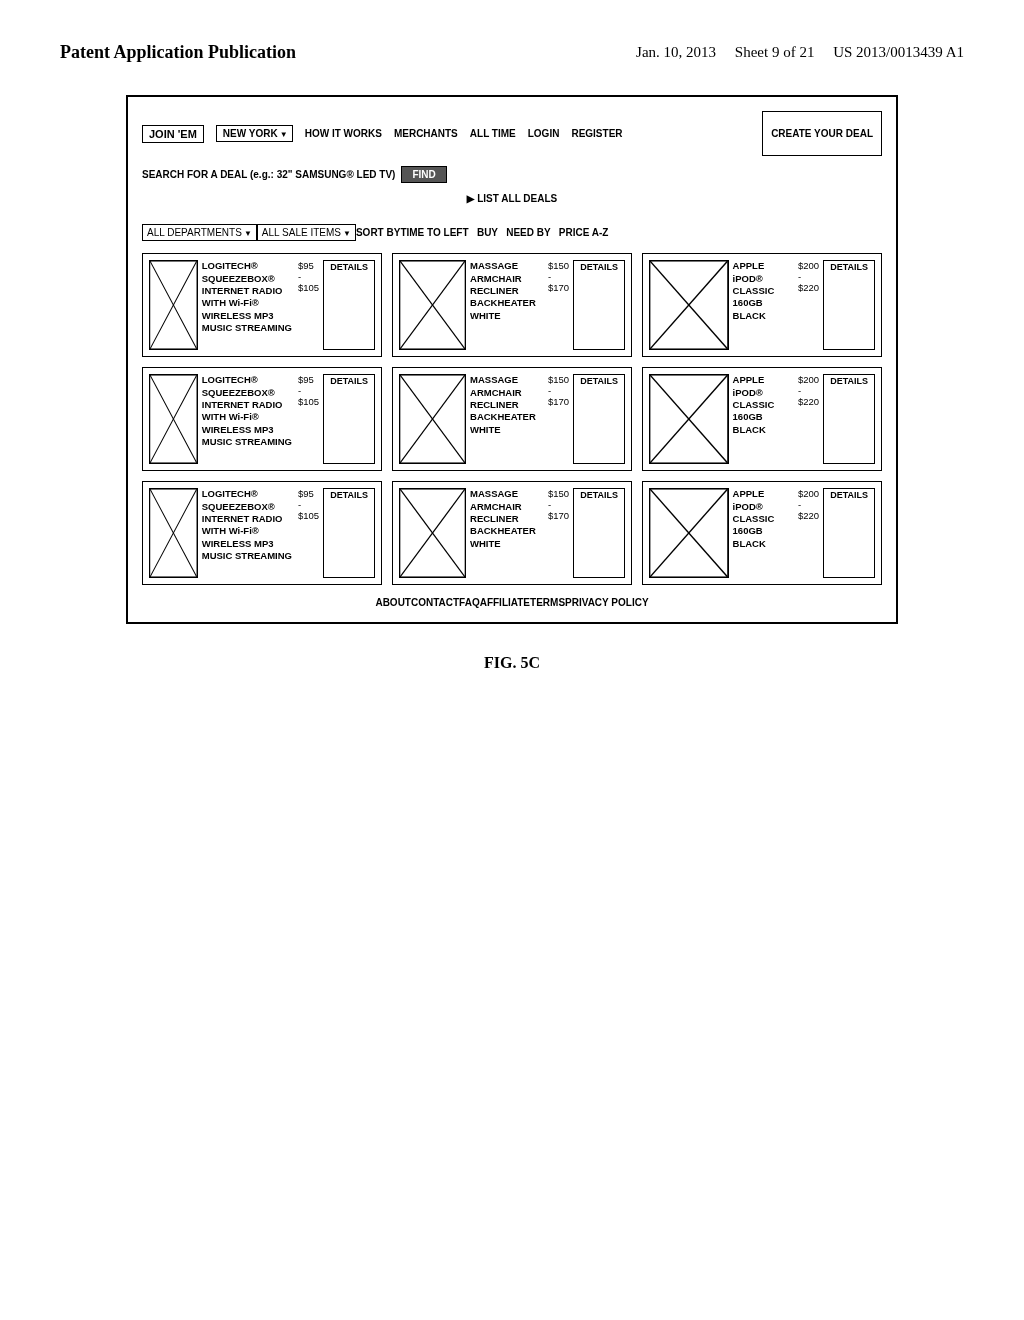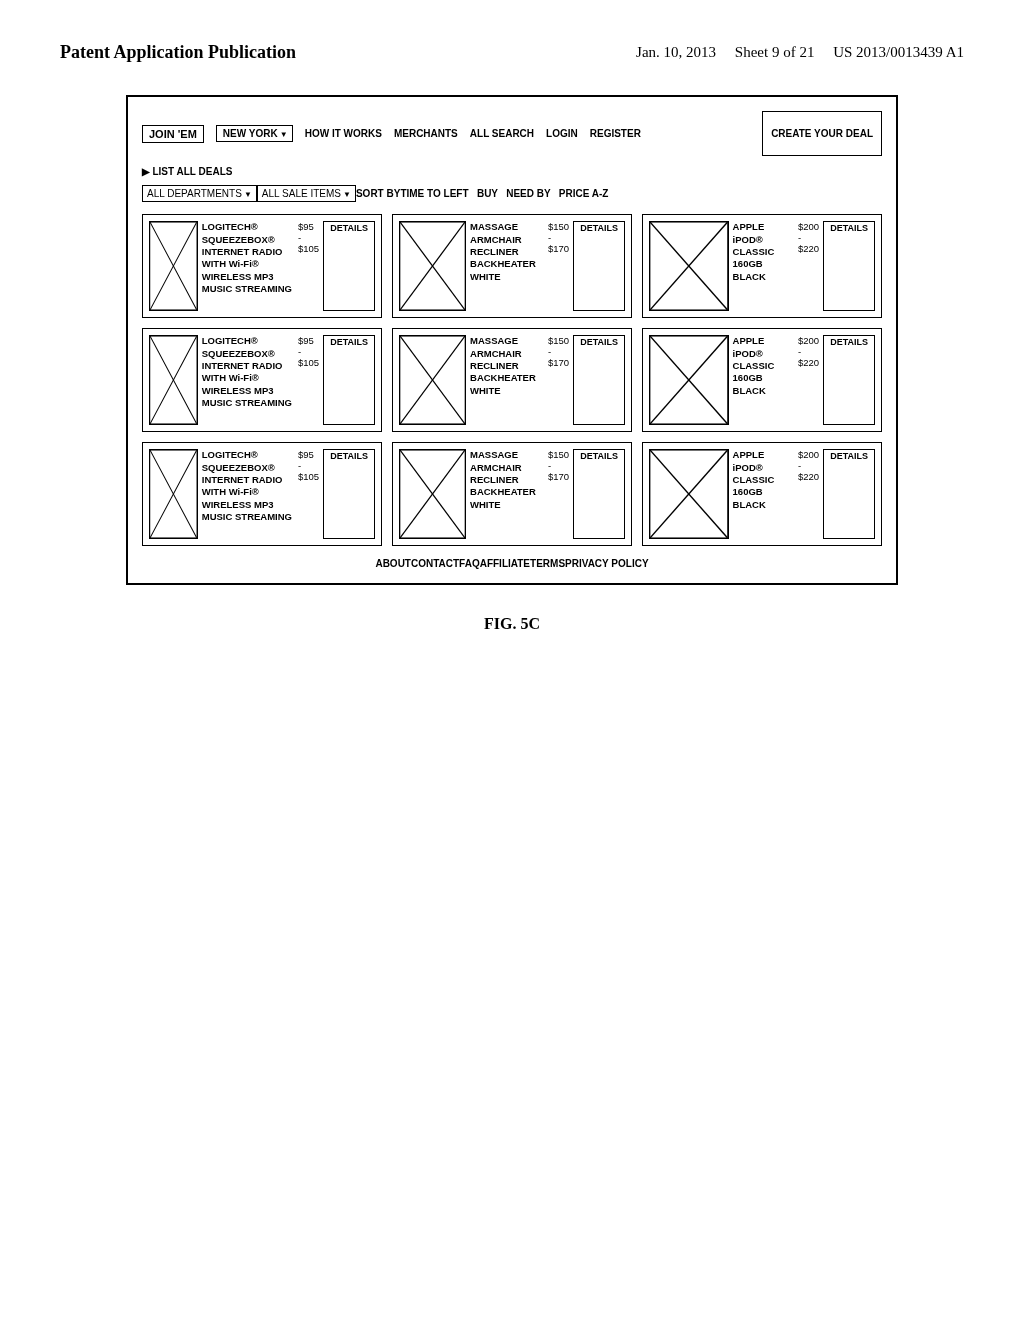--- a/index.html
+++ b/index.html
@@ -102,22 +102,22 @@
       background: #555;
       color: #fff;
       padding: 2px 10px;
       font-size: 10px;
       font-weight: bold;
     }
 
     
     .list-deals-row {
       display: flex;
-      justify-content: flex-start;
-      margin-bottom: 8px;
+      justify-content: center;
+      margin-bottom: 20px;
     }
     .list-deals-btn {
       font-size: 10px;
       font-weight: bold;
     }
 
     
     .filter-row {
       display: flex;
       align-items: center;
@@ -219,27 +219,31 @@
   <div class="ui-mockup">
 
     <div class="top-nav">
       <span class="brand-box">JOIN 'EM</span>
       <span class="location-box">
         <span>NEW YORK</span>
         <span class="dropdown-arrow">▼</span>
       </span>
       <span class="nav-link">HOW IT WORKS</span>
       <span class="nav-link">MERCHANTS</span>
-      <span class="nav-link">ALL SEARCH</span>
+      <span class="nav-link">ALL TIME</span>
       <span class="nav-link">LOGIN</span>
       <span class="nav-link">REGISTER</span>
       <span class="nav-spacer"></span>
       <span class="create-deal-btn">CREATE YOUR DEAL</span>
     </div>
 
+    <div class="search-bar">
+      <span class="search-label">SEARCH FOR A DEAL (e.g.: 32" SAMSUNG® LED TV)</span>
+      <span class="find-btn">FIND</span>
+    </div>
 
     <div class="list-deals-row">
       <span class="list-deals-btn">▶ LIST ALL DEALS</span>
     </div>
 
     <div class="filter-row">
       <span class="filter-dropdown">
         <span>ALL DEPARTMENTS</span>
         <span class="dropdown-arrow">▼</span>
       </span>

